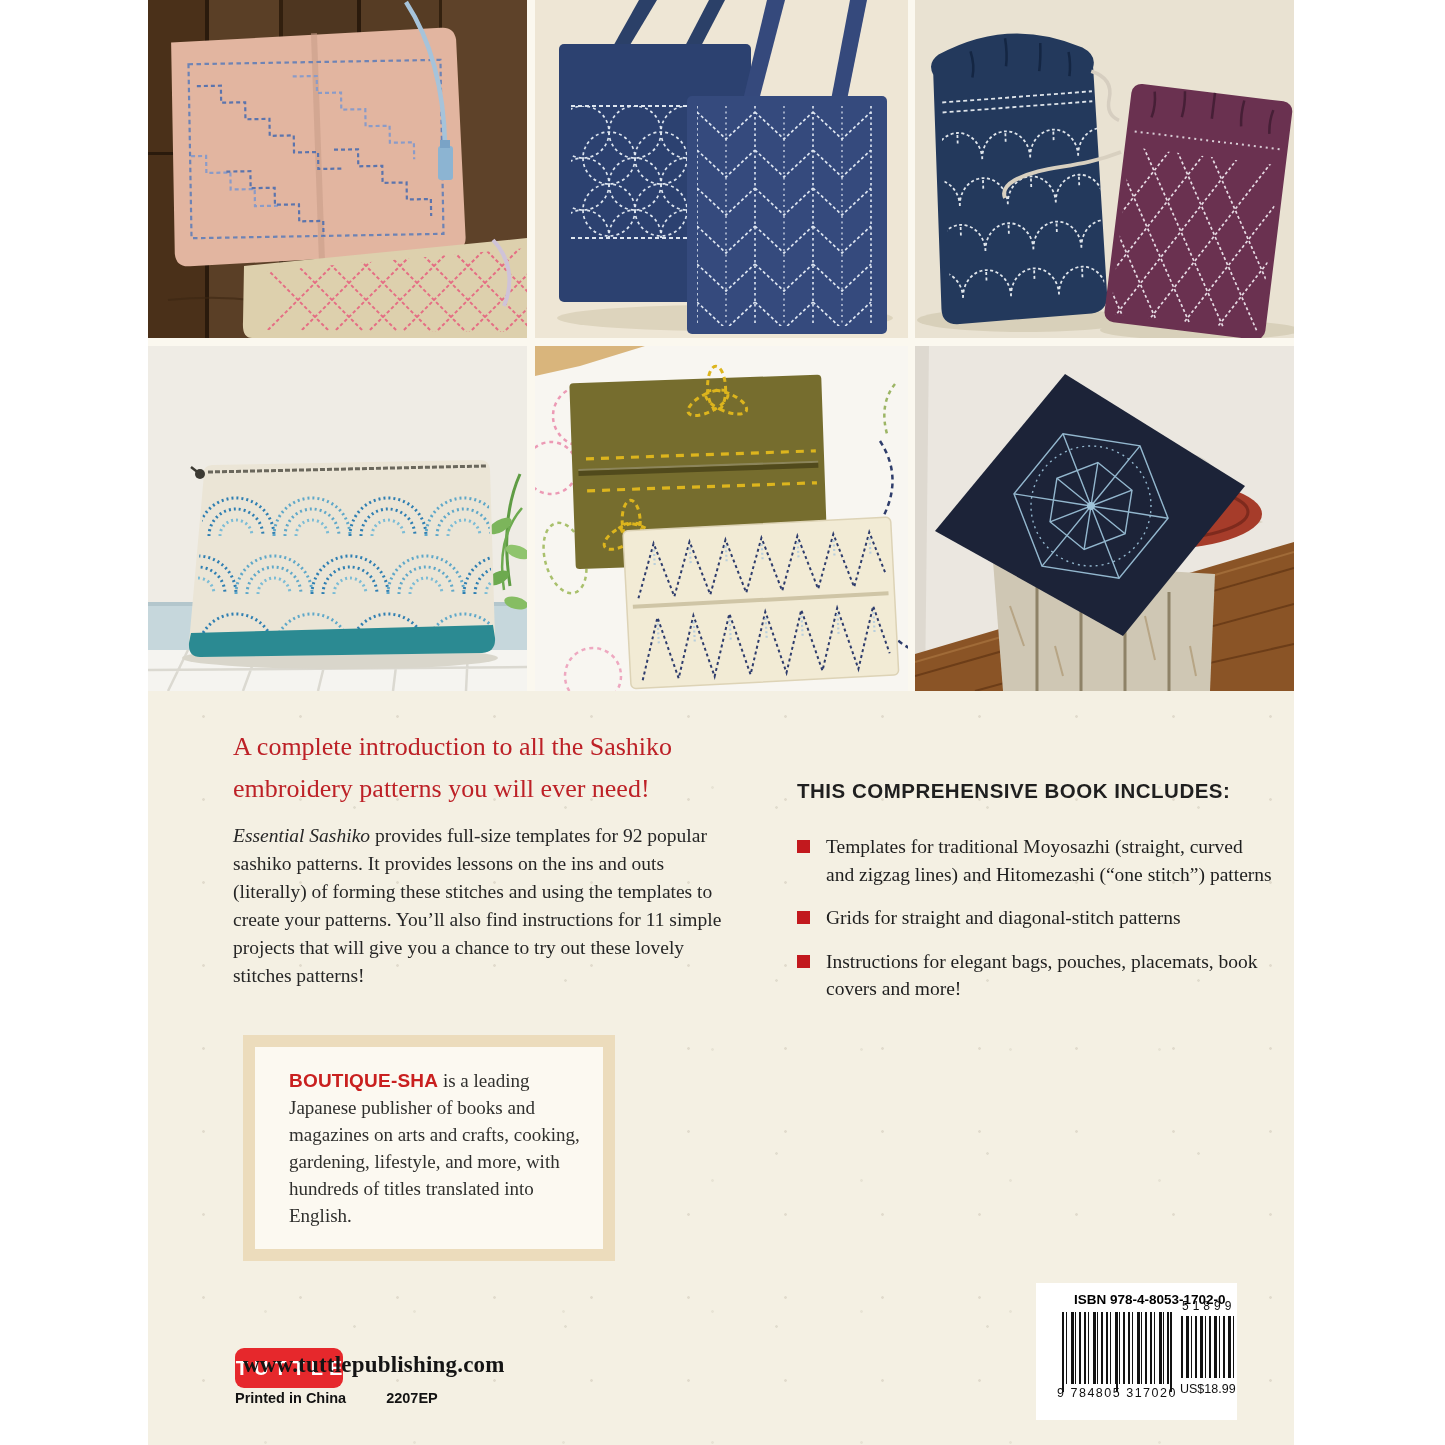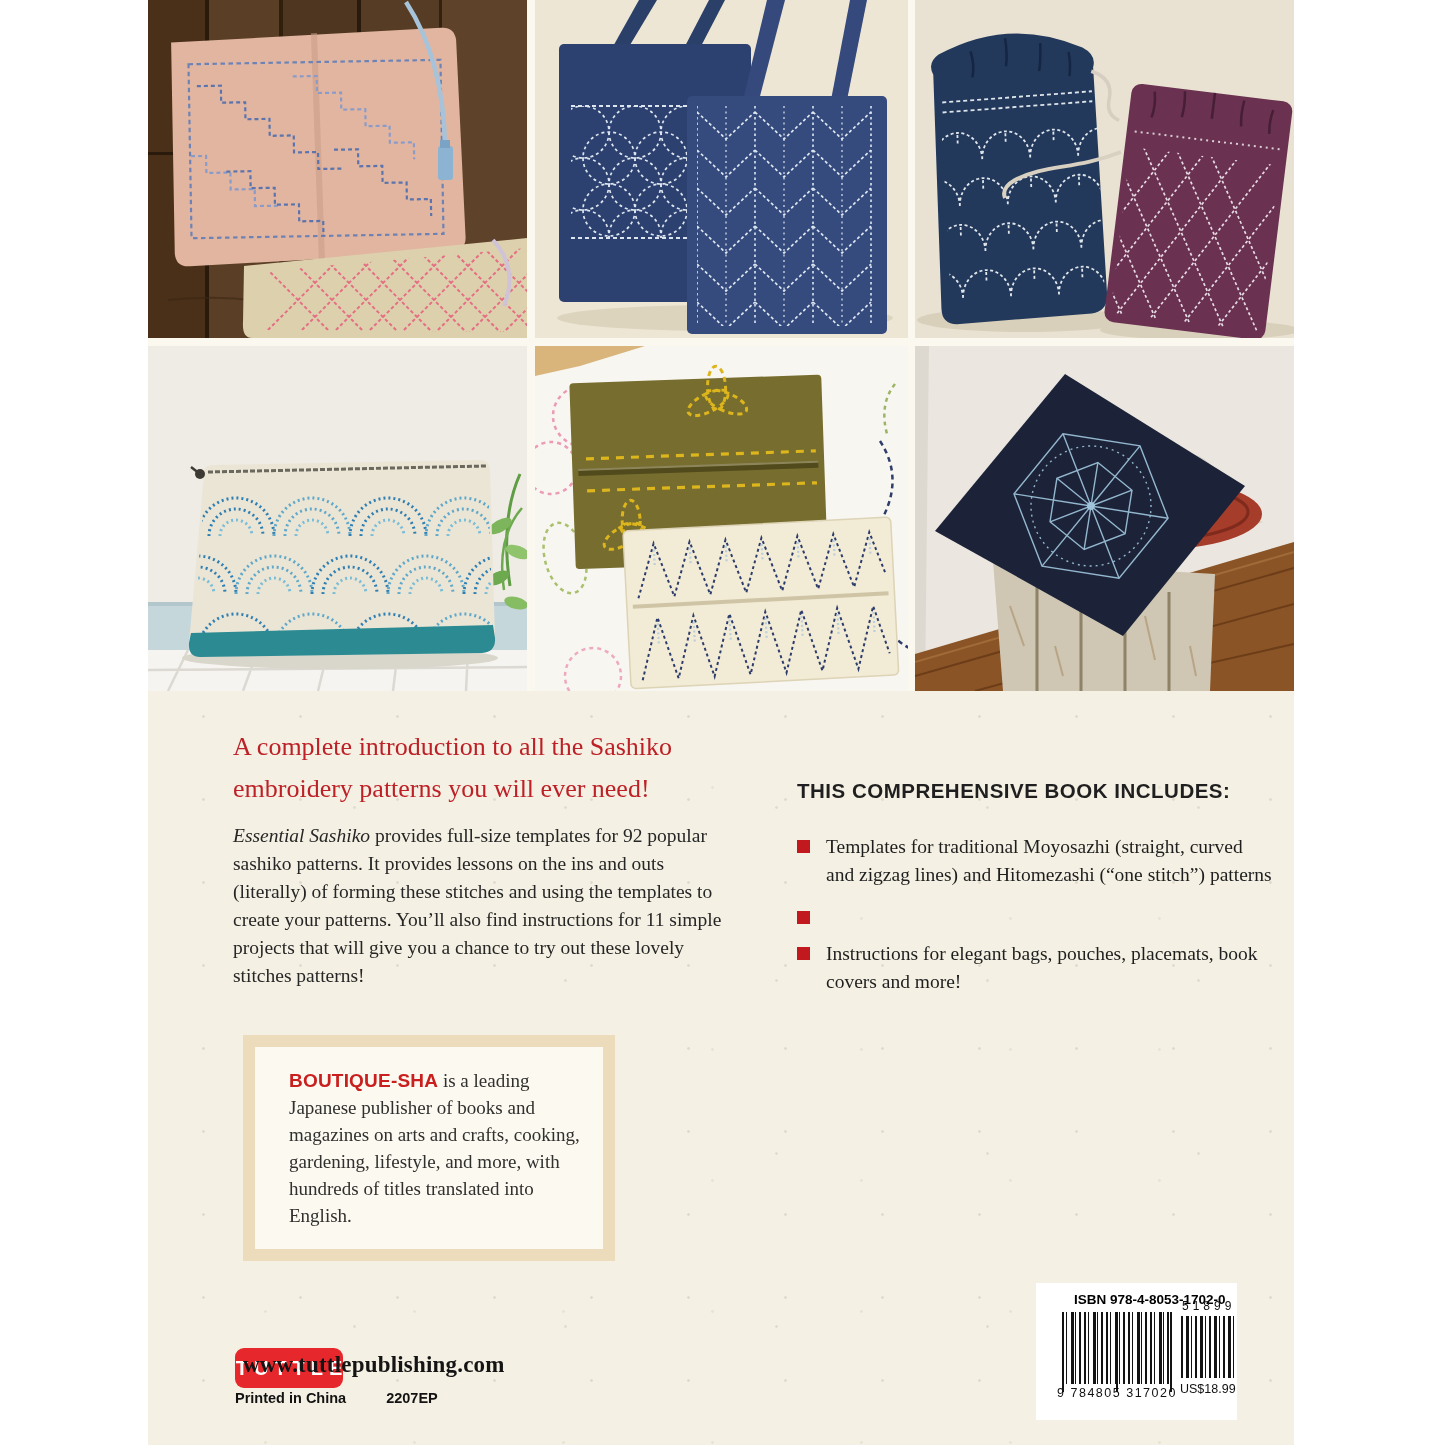--- a/index.html
+++ b/index.html
@@ -377,20 +377,21 @@
 
     <div class="includes">
       <div class="includes-title">THIS COMPREHENSIVE BOOK INCLUDES:</div>
       <ul class="inc-list">
         <li class="inc-item">
           <span class="inc-sq"></span>
           <span class="inc-text">Templates for traditional Moyosazhi (straight, curved and zigzag lines) and Hitomezashi (“one stitch”) patterns</span>
         </li>
         <li class="inc-item">
           <span class="inc-sq"></span>
+          <span class="inc-text">Grids for straight and diagonal-stitch patterns</span>
         </li>
         <li class="inc-item">
           <span class="inc-sq"></span>
           <span class="inc-text">Instructions for elegant bags, pouches, placemats, book covers and more!</span>
         </li>
       </ul>
     </div>
 
     <div class="pubbox">
       <p><span class="pub-brand">BOUTIQUE-SHA</span><span> is a leading Japanese publisher of books and magazines on arts and crafts, cooking, gardening, lifestyle, and more, with hundreds of titles translated into English.</span></p>

